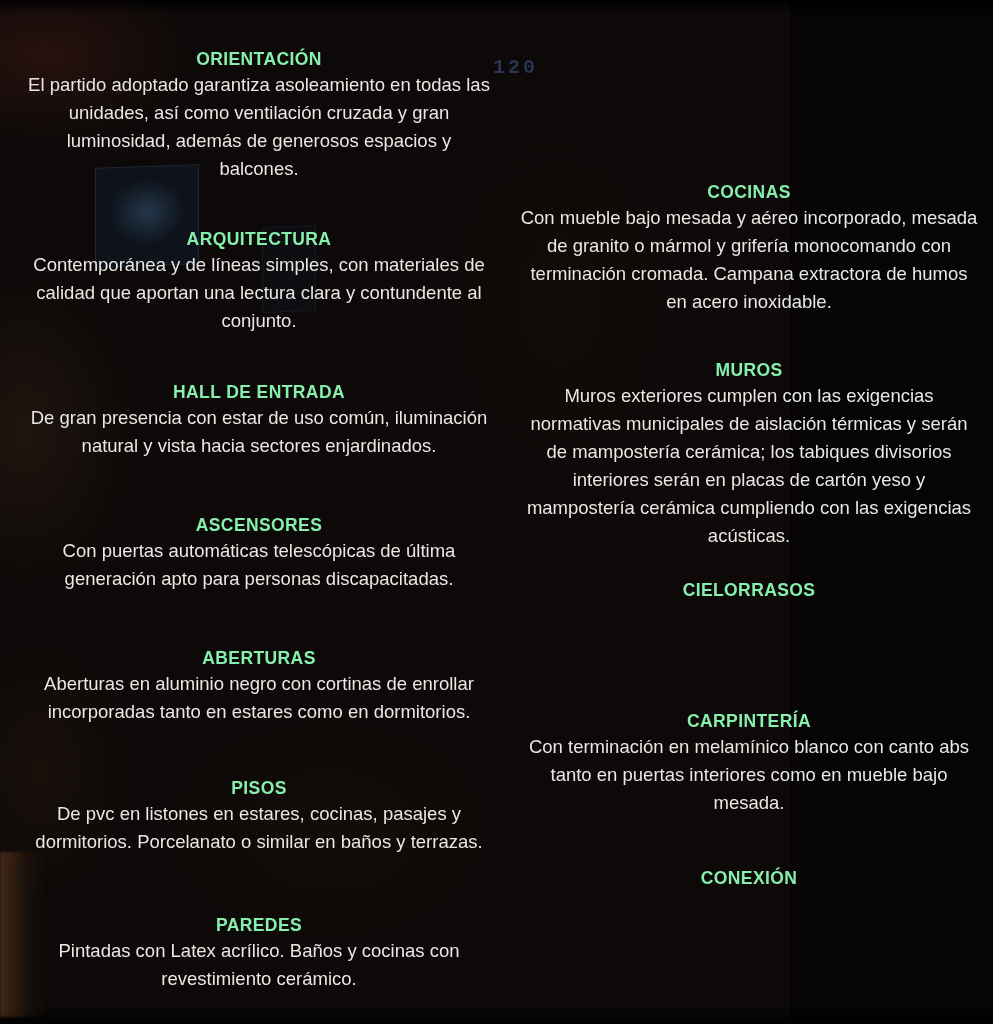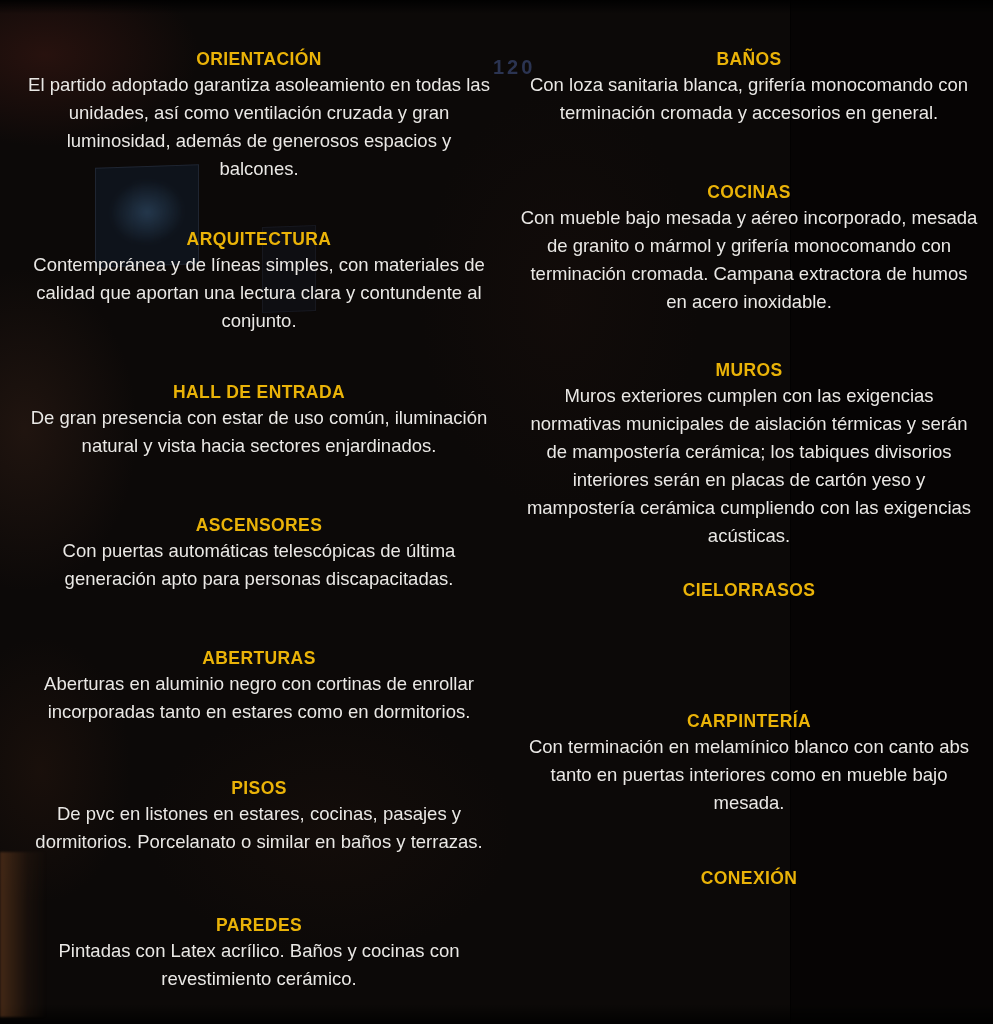--- a/index.html
+++ b/index.html
@@ -41,32 +41,32 @@
     background:radial-gradient(ellipse 60% 55% at 50% 45%,rgba(48,76,104,.65),rgba(14,19,27,0) 75%);
     filter:blur(2px);
   }
   .bg-frame2{
     position:absolute;left:262px;top:226px;width:52px;height:84px;
     background:rgba(16,20,28,.5);border:1px solid rgba(40,44,58,.35);
     transform:skewY(-2deg);
   }
   .bg-clock{
     position:absolute;left:493px;top:56px;
-    font-family:Liberation Sans, sans-serif;
+    font-family:Liberation Mono, monospace;
     font-size:20px;font-weight:700;letter-spacing:3px;
     color:#2b3452;filter:blur(.6px);
   }
   
   .col{position:absolute;top:0;width:462px;height:1024px;}
   .col-left{left:28px;}
   .col-right{left:518px;}
   .section{position:absolute;left:0;width:100%;text-align:center;}
   .section h3{
     margin:0;font-size:17.5px;line-height:23px;font-weight:700;
-    letter-spacing:.4px;color:#eab308;text-transform:uppercase;
+    letter-spacing:.4px;color:#86efac;text-transform:uppercase;
   }
   .section p{
     margin:0;font-size:18.5px;line-height:28px;font-weight:400;
     color:#eae8e5;text-shadow:0 0 1px rgba(0,0,0,.5);
   }
   
   .L0{top:48px}.L1{top:228px}.L2{top:381px}.L3{top:514px}.L4{top:647px}.L5{top:777px}.L6{top:914px}
   .R0{top:48px}.R1{top:181px}.R2{top:359px}.R3{top:579px}.R4{top:710px}.R5{top:867px}
 </style>
 </head>
@@ -106,24 +106,20 @@
     <h3>PAREDES</h3>
     <p>Pintadas con Latex acrílico. Baños y cocinas con revestimiento cerámico.</p>
   </div>
   <div class="section L5">
     <h3>PISOS</h3>
     <p>De pvc en listones en estares, cocinas, pasajes y dormitorios. Porcelanato o similar en baños y terrazas.</p>
   </div>
 </div>
 
 <div class="col col-right">
-  <div class="section R0">
-    <h3>BAÑOS</h3>
-    <p>Con loza sanitaria blanca, grifería monocomando con terminación cromada y accesorios en general.</p>
-  </div>
   <div class="section R2">
     <h3>MUROS</h3>
     <p>Muros exteriores cumplen con las exigencias normativas municipales de aislación térmicas y serán de mampostería cerámica; los tabiques divisorios interiores serán en placas de cartón yeso y mampostería cerámica cumpliendo con las exigencias acústicas.</p>
   </div>
   <div class="section R1">
     <h3>COCINAS</h3>
     <p>Con mueble bajo mesada y aéreo incorporado, mesada de granito o mármol y grifería monocomando con terminación cromada. Campana extractora de humos en acero inoxidable.</p>
   </div>
   <div class="section R3">
     <h3>CIELORRASOS</h3>

